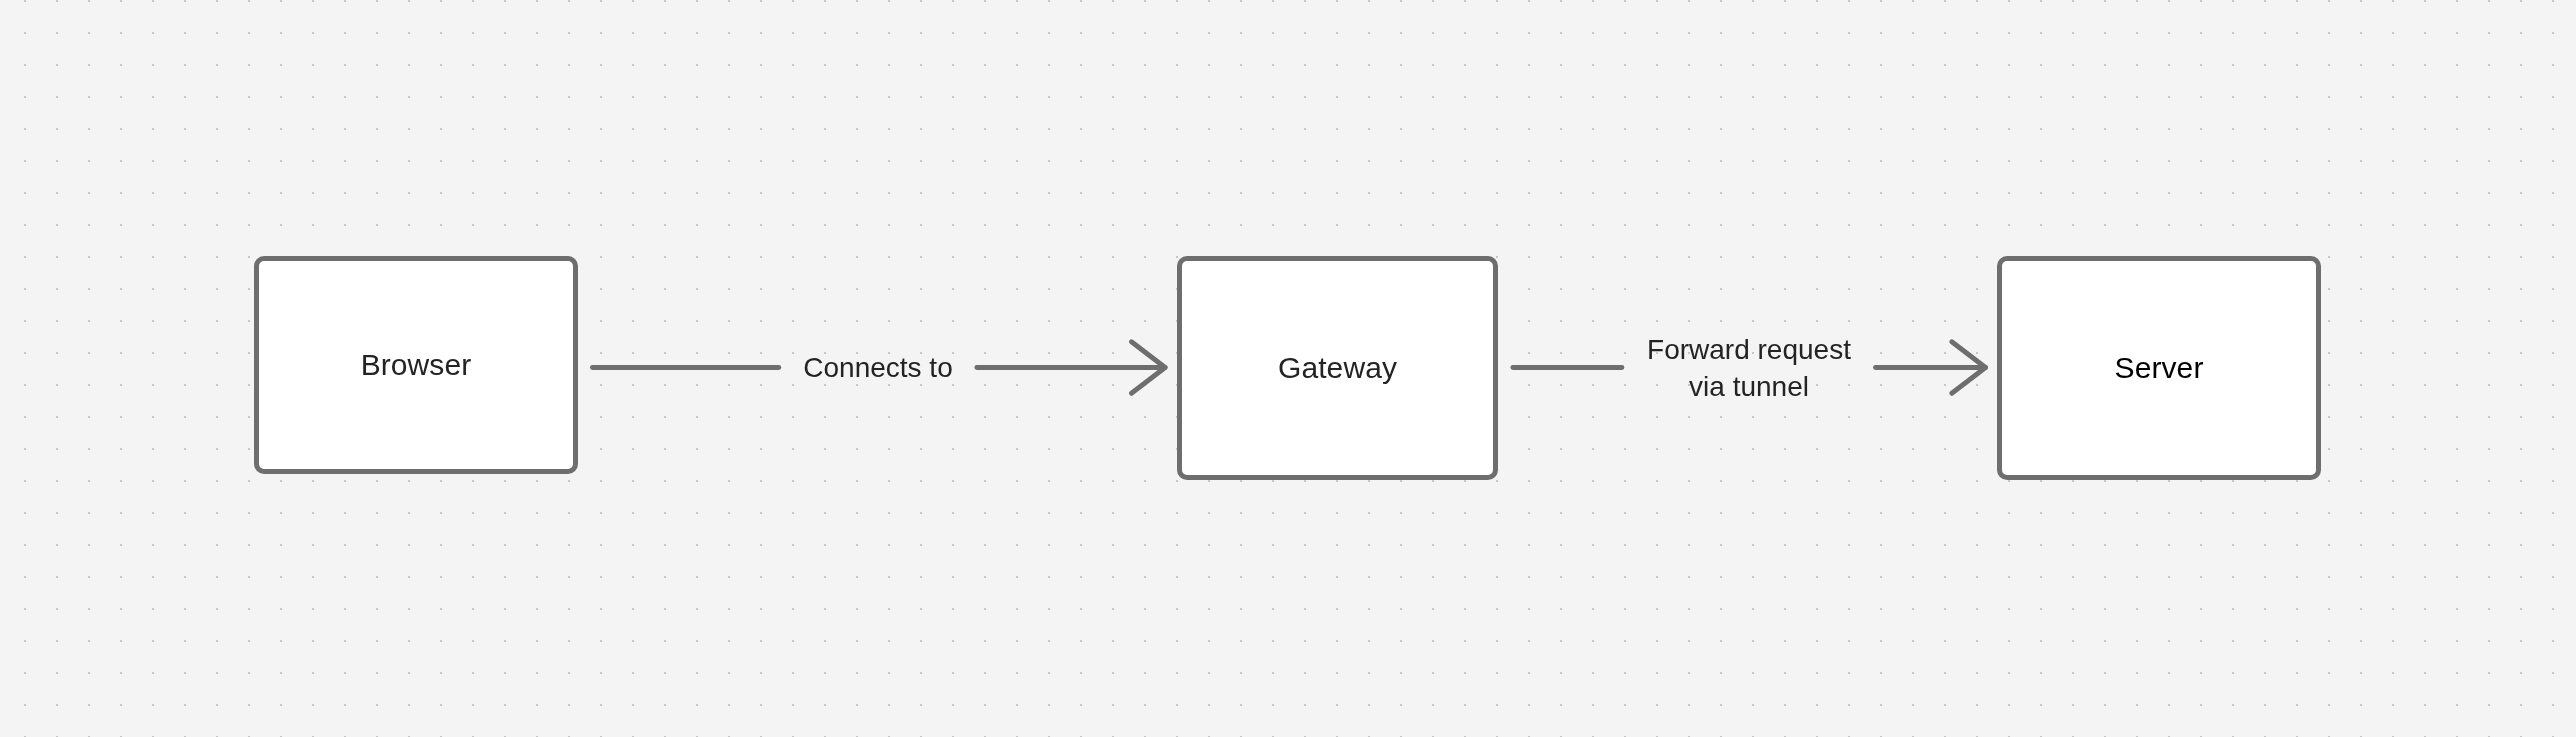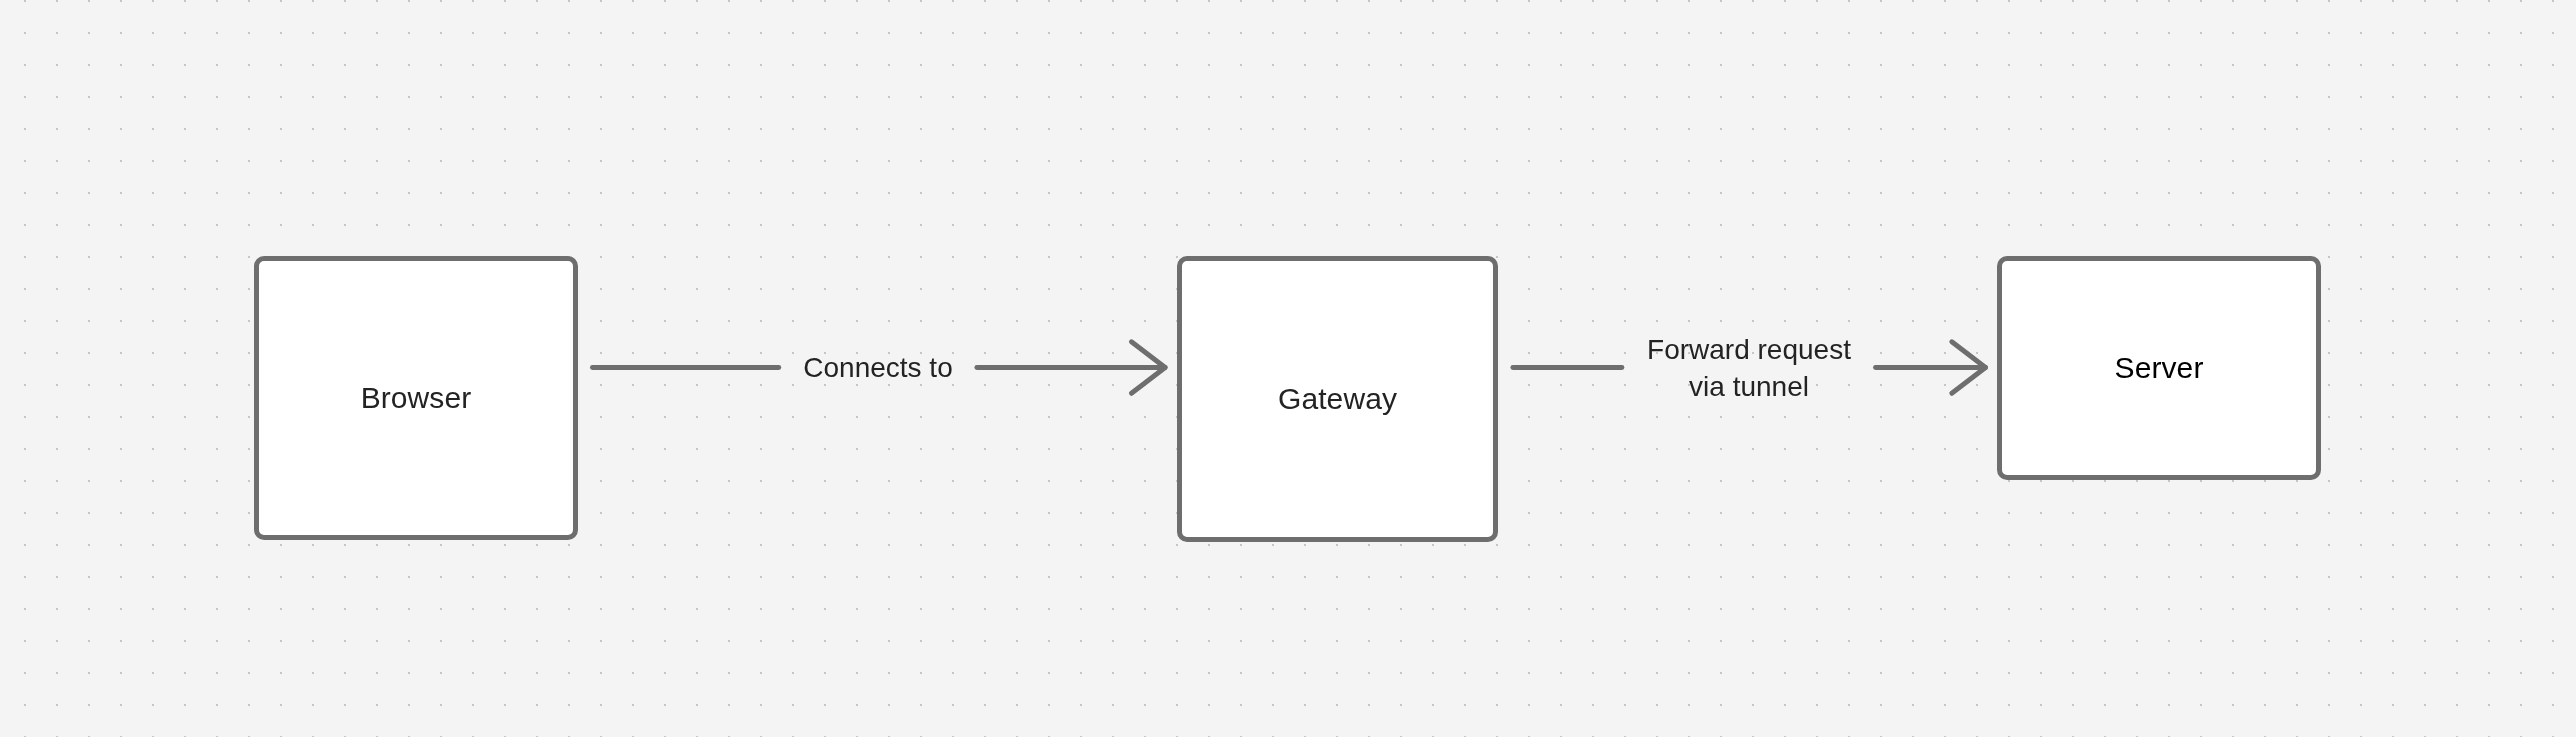--- a/index.html
+++ b/index.html
@@ -73,25 +73,25 @@
 
   <svg id="edges" viewBox="0 0 2600 744" preserveAspectRatio="none" aria-hidden="true">
       <line x1="598" y1="371" x2="786" y2="371" stroke="#6e6e6e" stroke-width="5" stroke-linecap="round"></line>
       <line x1="986" y1="371" x2="1176" y2="371" stroke="#6e6e6e" stroke-width="5" stroke-linecap="round"></line>
       <polyline points="1142,345 1176,371 1142,397" fill="none" stroke="#6e6e6e" stroke-width="5" stroke-linecap="round" stroke-linejoin="round"></polyline>
       <line x1="1527" y1="371" x2="1637" y2="371" stroke="#6e6e6e" stroke-width="5" stroke-linecap="round"></line>
       <line x1="1893" y1="371" x2="2004" y2="371" stroke="#6e6e6e" stroke-width="5" stroke-linecap="round"></line>
       <polyline points="1970,345 2004,371 1970,397" fill="none" stroke="#6e6e6e" stroke-width="5" stroke-linecap="round" stroke-linejoin="round"></polyline>
     </svg>
 
-  <div class="node" style="left: 254px; top: 256px; width: 324px; height: 284px; background: rgb(255, 255, 255); border-color: rgb(110, 110, 110); border-width: 5px; border-radius: 10px;">
+  <div class="node" style="left: 254px; top: 256px; width: 324px; height: 218px; background: rgb(255, 255, 255); border-color: rgb(110, 110, 110); border-width: 5px; border-radius: 10px;">
     <span class="node-label" style="color: rgb(35, 35, 35);">Browser</span>
   </div>
 
-  <div class="node" style="left: 1177px; top: 256px; width: 321px; height: 286px; background: rgb(255, 255, 255); border-color: rgb(110, 110, 110); border-width: 5px; border-radius: 10px;">
+  <div class="node" style="left: 1177px; top: 256px; width: 321px; height: 224px; background: rgb(255, 255, 255); border-color: rgb(110, 110, 110); border-width: 5px; border-radius: 10px;">
     <span class="node-label" style="color: rgb(35, 35, 35);">Gateway</span>
   </div>
 
   <div class="node" style="left: 1997px; top: 256px; width: 324px; height: 224px; background: rgb(255, 255, 255); border-color: rgb(110, 110, 110); border-width: 5px; border-radius: 10px;">
     <span class="node-label" style="color: #000000;">Server</span>
   </div>
 
   <div class="edge-label" style="left: 878px; top: 368px; color: rgb(35, 35, 35);">Connects to</div>
 
   <div class="edge-label" style="left: 1749px; top: 368px; color: rgb(35, 35, 35);">Forward request

